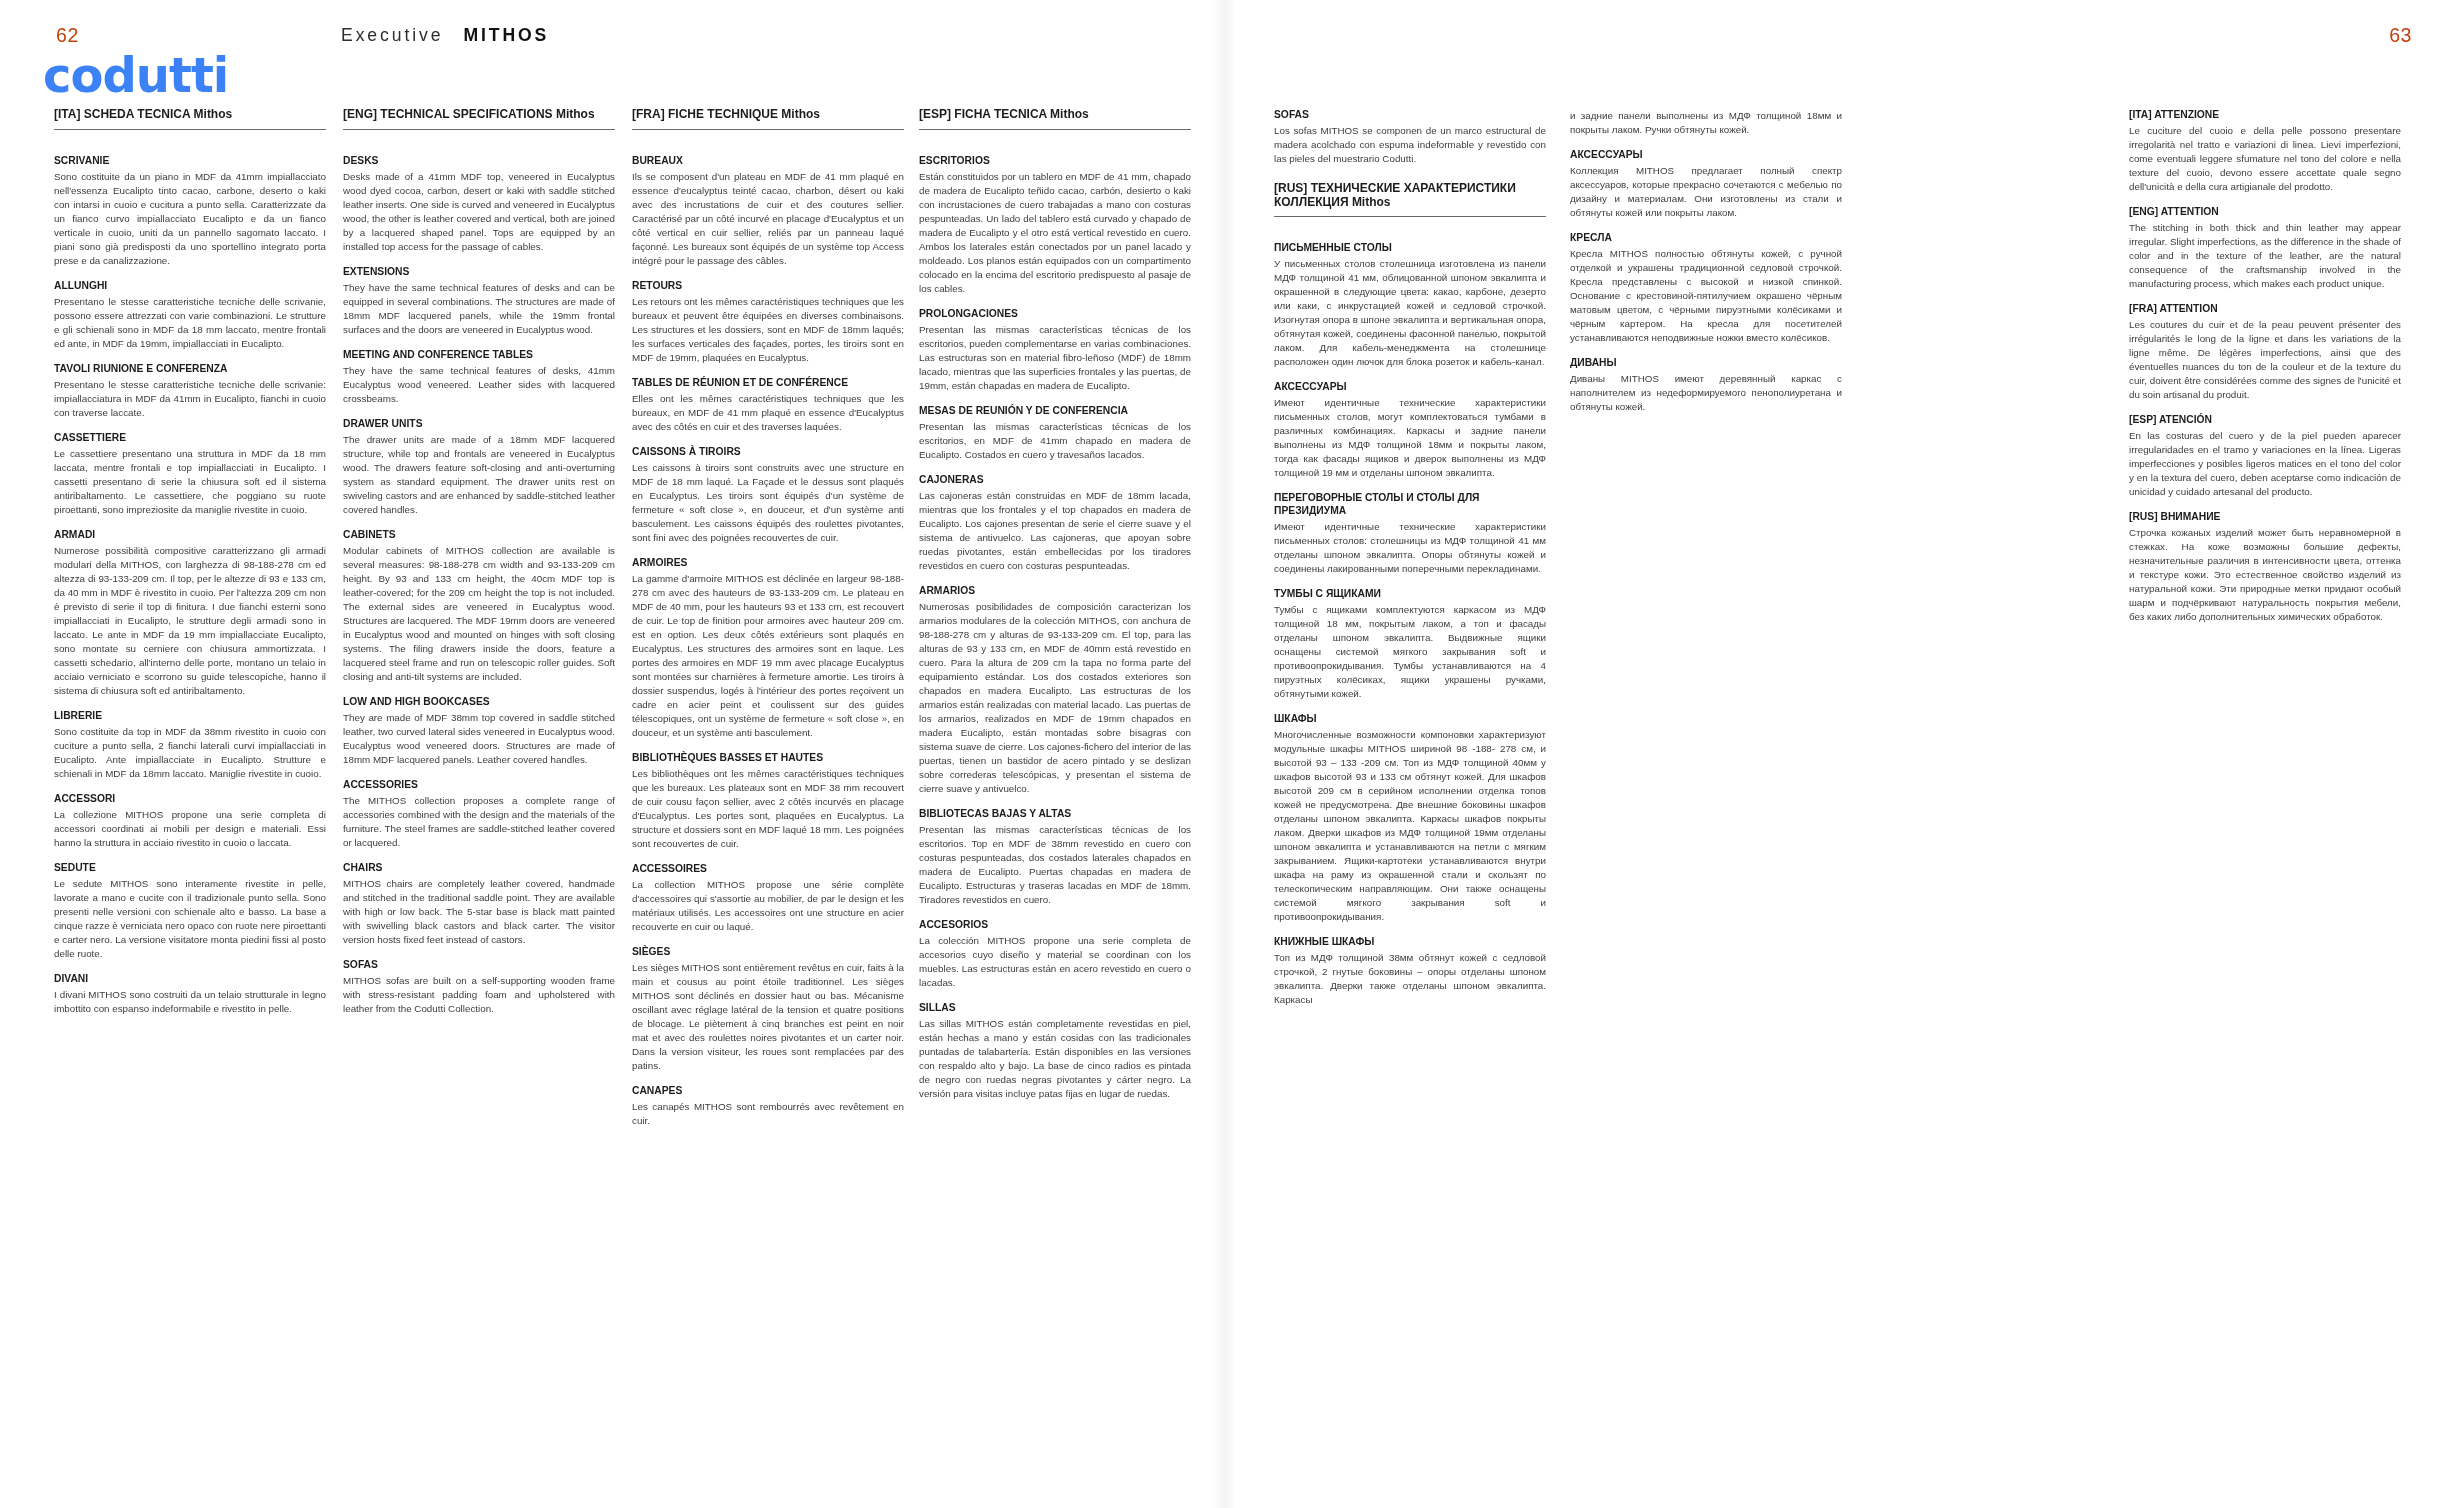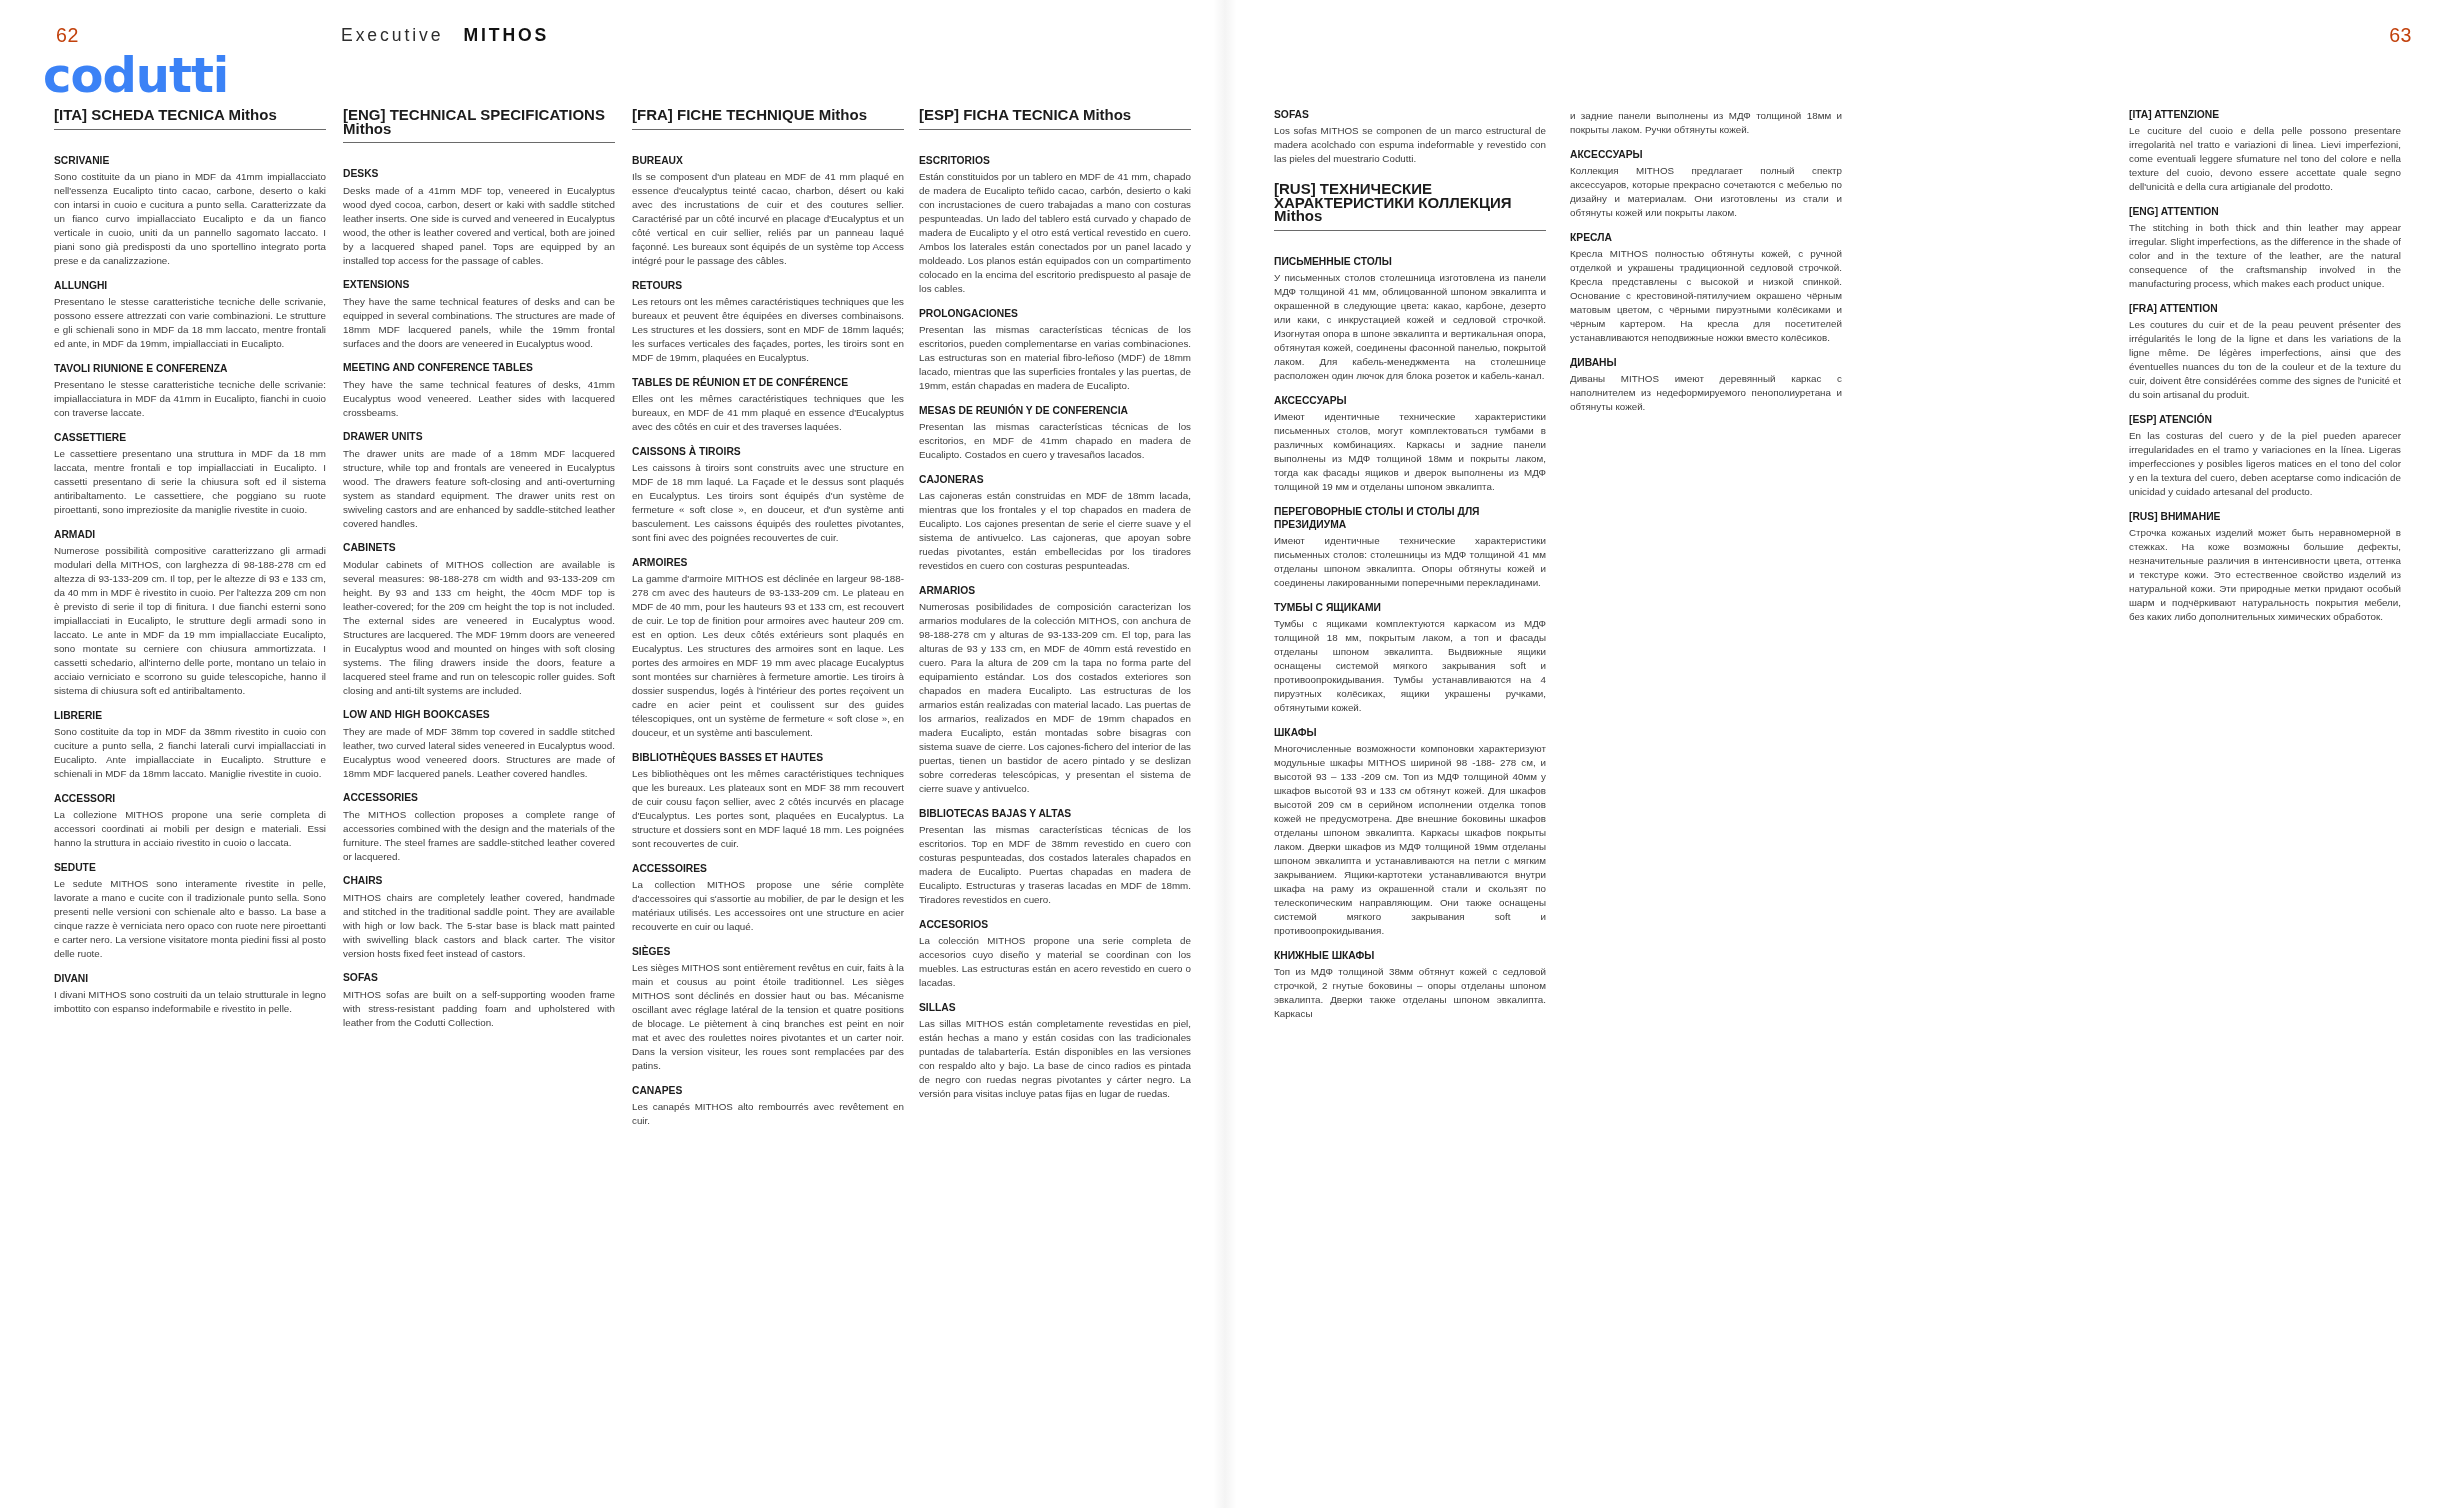--- a/index.html
+++ b/index.html
@@ -36,21 +36,21 @@
   #columns { position:absolute; top:108px; left:0; width:2450px; }
   .col { position:absolute; top:0; width:272px; }
   .col:nth-child(1){ left:54px; }
   .col:nth-child(2){ left:343px; }
   .col:nth-child(3){ left:632px; }
   .col:nth-child(4){ left:919px; }
   .col:nth-child(5){ left:1274px; }
   .col:nth-child(6){ left:1570px; }
   .col:nth-child(7){ left:2129px; }
   .colheader {
-    font-size:15px; font-weight:700; color:#1c1c1c;
+    font-size:12px; font-weight:700; color:#1c1c1c;
     padding-bottom:6.9px; margin-bottom:25px;
     border-bottom:1px solid #6a6a6a;
     line-height:13.7px;
   }
   .colheader.mid { margin-top:15.7px; }
   .sec-h {
     font-size:10.3px; font-weight:700; color:#1c1c1c;
     margin:11.8px 0 2.5px 0; line-height:12.7px;
   }
   .col > .sec-h:first-child { margin-top:1px; }
@@ -130,21 +130,21 @@
       <p class="sec-b">Les caissons à tiroirs sont construits avec une structure en MDF de 18 mm laqué. La Façade et le dessus sont plaqués en Eucalyptus. Les tiroirs sont équipés d'un système de fermeture « soft close », en douceur, et d'un système anti basculement. Les caissons équipés des roulettes pivotantes, sont fini avec des poignées recouvertes de cuir.</p>
       <div class="sec-h">ARMOIRES</div>
       <p class="sec-b">La gamme d'armoire MITHOS est déclinée en largeur 98-188-278 cm avec des hauteurs de 93-133-209 cm. Le plateau en MDF de 40 mm, pour les hauteurs 93 et 133 cm, est recouvert de cuir. Le top de finition pour armoires avec hauteur 209 cm. est en option. Les deux côtés extérieurs sont plaqués en Eucalyptus. Les structures des armoires sont en laque. Les portes des armoires en MDF 19 mm avec placage Eucalyptus sont montées sur charnières à fermeture amortie. Les tiroirs à dossier suspendus, logés à l'intérieur des portes reçoivent un cadre en acier peint et coulissent sur des guides télescopiques, ont un système de fermeture « soft close », en douceur, et un système anti basculement.</p>
       <div class="sec-h">BIBLIOTHÈQUES BASSES ET HAUTES</div>
       <p class="sec-b">Les bibliothèques ont les mêmes caractéristiques techniques que les bureaux. Les plateaux sont en MDF 38 mm recouvert de cuir cousu façon sellier, avec 2 côtés incurvés en placage d'Eucalyptus. Les portes sont, plaquées en Eucalyptus. La structure et dossiers sont en MDF laqué 18 mm. Les poignées sont recouvertes de cuir.</p>
       <div class="sec-h">ACCESSOIRES</div>
       <p class="sec-b">La collection MITHOS propose une série complète d'accessoires qui s'assortie au mobilier, de par le design et les matériaux utilisés. Les accessoires ont une structure en acier recouverte en cuir ou laqué.</p>
       <div class="sec-h">SIÈGES</div>
       <p class="sec-b">Les sièges MITHOS sont entièrement revêtus en cuir, faits à la main et cousus au point étoile traditionnel. Les sièges MITHOS sont déclinés en dossier haut ou bas. Mécanisme oscillant avec réglage latéral de la tension et quatre positions de blocage. Le piètement à cinq branches est peint en noir mat et avec des roulettes noires pivotantes et un carter noir. Dans la version visiteur, les roues sont remplacées par des patins.</p>
       <div class="sec-h">CANAPES</div>
-      <p class="sec-b">Les canapés MITHOS alto rembourrés avec revêtement en cuir.</p>
+      <p class="sec-b">Les canapés MITHOS sont rembourrés avec revêtement en cuir.</p>
     </div>
     <div class="col">
       <div class="colheader">[ESP] FICHA TECNICA Mithos</div>
       <div class="sec-h">ESCRITORIOS</div>
       <p class="sec-b">Están constituidos por un tablero en MDF de 41 mm, chapado de madera de Eucalipto teñido cacao, carbón, desierto o kaki con incrustaciones de cuero trabajadas a mano con costuras pespunteadas. Un lado del tablero está curvado y chapado de madera de Eucalipto y el otro está vertical revestido en cuero. Ambos los laterales están conectados por un panel lacado y moldeado. Los planos están equipados con un compartimento colocado en la encima del escritorio predispuesto al pasaje de los cables.</p>
       <div class="sec-h">PROLONGACIONES</div>
       <p class="sec-b">Presentan las mismas características técnicas de los escritorios, pueden complementarse en varias combinaciones. Las estructuras son en material fibro-leñoso (MDF) de 18mm lacado, mientras que las superficies frontales y las puertas, de 19mm, están chapadas en madera de Eucalipto.</p>
       <div class="sec-h">MESAS DE REUNIÓN Y DE CONFERENCIA</div>
       <p class="sec-b">Presentan las mismas características técnicas de los escritorios, en MDF de 41mm chapado en madera de Eucalipto. Costados en cuero y travesaños lacados.</p>
       <div class="sec-h">CAJONERAS</div>

